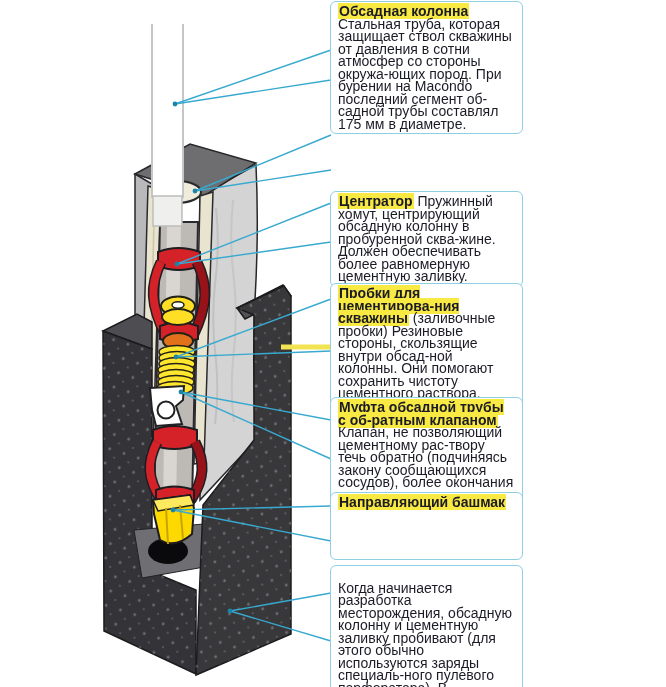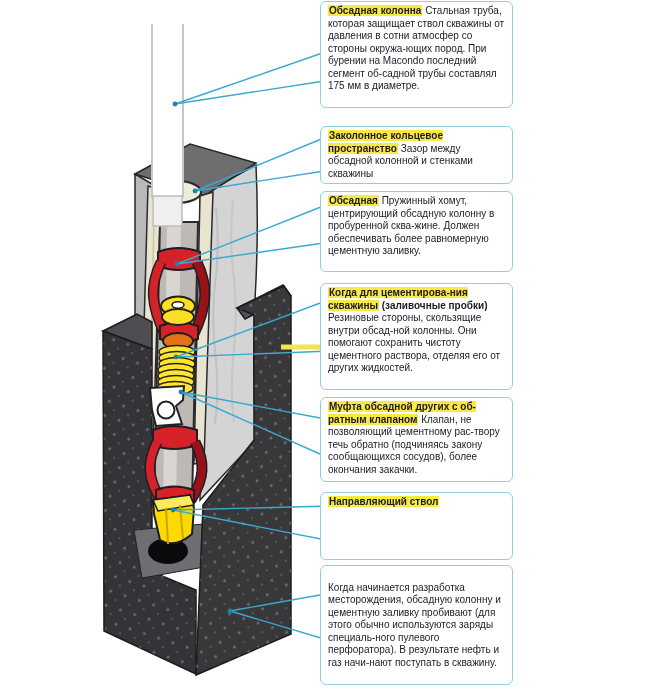--- a/index.html
+++ b/index.html
@@ -1,24 +1,24 @@
 <!DOCTYPE html>
 <html><head>
 <meta charset="utf-8">
 <style>
   html,body{margin:0;padding:0;background:#fff;}
   .stage{position:relative;width:666px;height:687px;background:#ffffff;overflow:hidden;
          font-family:"Liberation Sans",sans-serif;}
   .diagram-svg{position:absolute;left:0;top:0;}
-  .ann{position:absolute;left:320px;width:193px;background:#ffffff;
+  .ann{position:absolute;left:330px;width:193px;background:#ffffff;
        border:1px solid #8fcfe2;border-radius:6px;
        padding:3px 7px;box-sizing:border-box;
-       font-size:10px;line-height:12.5px;color:#1b1b26;}
+       font-size:14px;line-height:12.5px;color:#1b1b26;}
   .hl{background:#f8e943;font-weight:bold;padding:0 1px;}
-  .bsx{font-weight:bold;}
+  .bsx{font-weight:normal;}
 </style>
 </head>
 <body>
 
 <div class="stage">
 
   <svg class="diagram-svg" width="666" height="687" viewBox="0 0 666 687">
     <defs>
       <pattern id="sp" width="15" height="15" patternUnits="userSpaceOnUse" patternTransform="rotate(18)">
         <circle cx="3" cy="3" r="1.4" fill="#9a9aa2" opacity="0.55"></circle>
@@ -142,43 +142,39 @@
       <circle cx="230" cy="611" r="2.4"></circle>
     </g>
     <line x1="281" y1="347" x2="330" y2="347" stroke="#f2e353" stroke-width="5"></line>
   </svg>
 
   <div class="ann" style="top:1px;min-height:107px">
     <span class="hl">Обсадная колонна</span>
     <span class="bd">Стальная труба, которая защищает ствол скважины от давления в сотни атмосфер со стороны окружа-ющих пород. При бурении на Macondo последний сегмент об-садной трубы составлял 175 мм в диаметре.</span>
   </div>
 
-  <div class="ann" style="top:126px;min-height:57px">
-    <span class="hl">Заколонное кольцевое пространство</span>
-    <span class="bd">Зазор между обсадной колонной и стенками скважины</span>
-  </div>
 
   <div class="ann" style="top:191px;min-height:81px">
-    <span class="hl">Обсадная</span>
+    <span class="hl">Центратор</span>
     <span class="bd">Пружинный хомут, центрирующий обсадную колонну в пробуренной сква-жине. Должен обеспечивать более равномерную цементную заливку.</span>
   </div>
 
   <div class="ann" style="top:283px;min-height:107px">
-    <span class="hl">Когда для цементирова-ния скважины</span>
+    <span class="hl">Пробки для цементирова-ния скважины</span>
     <span class="bsx">(заливочные пробки)</span>
     <span class="bd">Резиновые стороны, скользящие внутри обсад-ной колонны. Они помогают сохранить чистоту цементного раствора, отделяя его от других жидкостей.</span>
   </div>
 
   <div class="ann" style="top:397px;min-height:85px">
-    <span class="hl">Муфта обсадной других с об-ратным клапаном</span>
+    <span class="hl">Муфта обсадной трубы с об-ратным клапаном</span>
     <span class="bd">Клапан, не позволяющий цементному рас-твору течь обратно (подчиняясь закону сообщающихся сосудов), более окончания закачки.</span>
   </div>
 
   <div class="ann" style="top:492px;min-height:68px">
-    <span class="hl">Направляющий ствол</span><br>
+    <span class="hl">Направляющий башмак</span><br>
   </div>
 
   <div class="ann" style="top:565px;min-height:120px">
     <br>
     <span class="bd">Когда начинается разработка месторождения, обсадную колонну и цементную заливку пробивают (для этого обычно используются заряды специаль-ного пулевого перфоратора). В результате нефть и газ начи-нают поступать в скважину.</span>
   </div>
 
 </div>
 
 </body></html>

